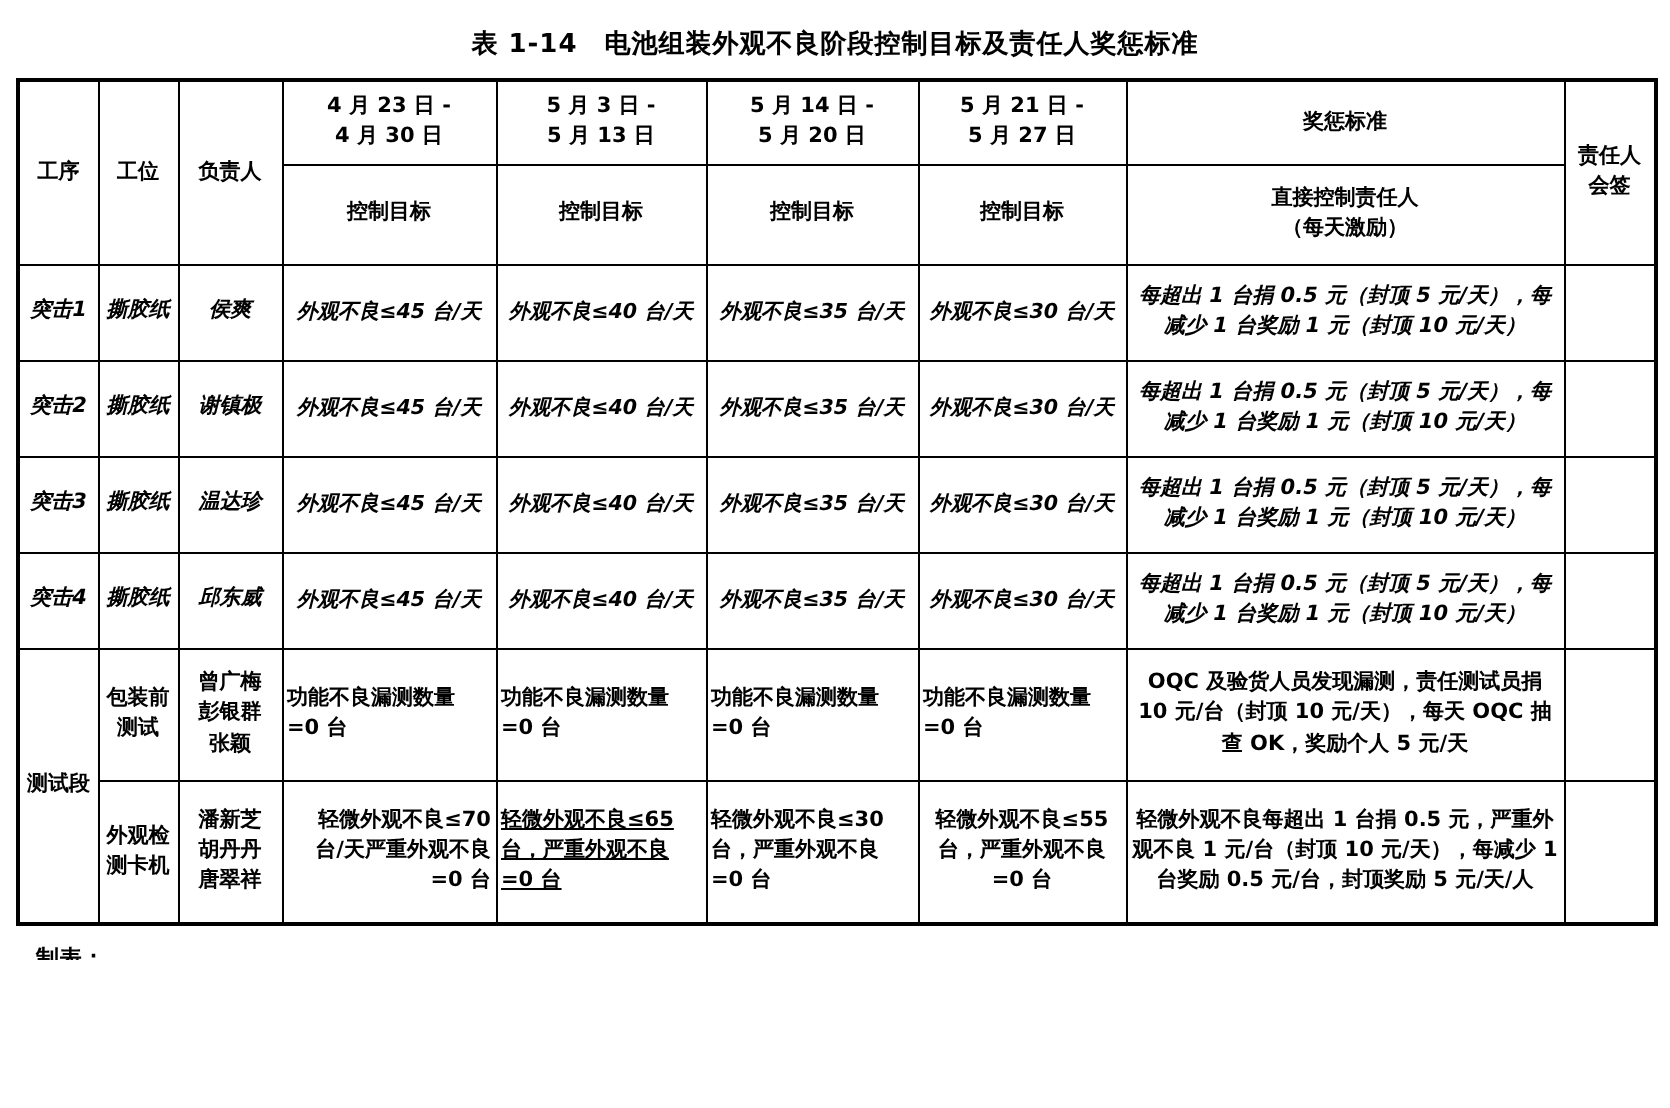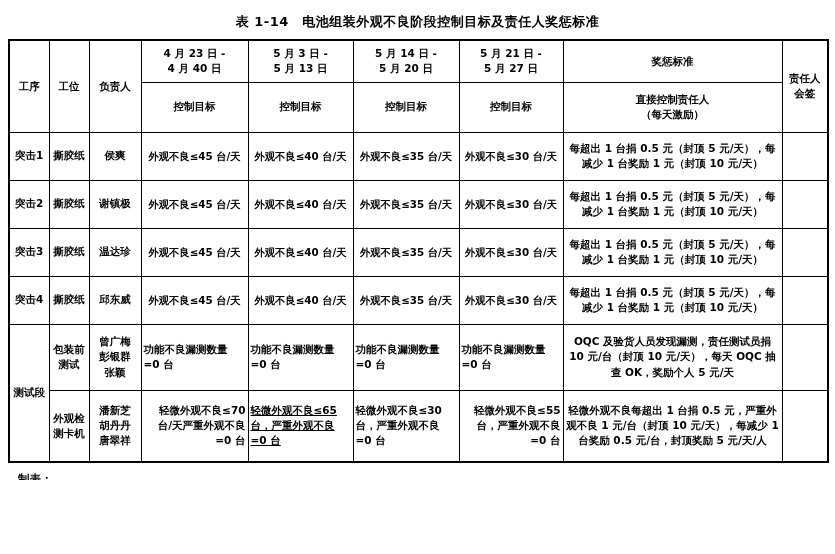--- a/index.html
+++ b/index.html
@@ -44,21 +44,21 @@
     text-align:left;
     padding:2px 6px;
     line-height:1.6;
     font-size:10.5px;
   }
   td.owner-cell { line-height:1.5;margin-left:40px; }
   .owner-line { display:block; }
 
   tr.hdr-1 { height:42px; }
   tr.hdr-2 { height:50px; }
-  tr.body-row { height:48px; }
+  tr.body-row { height:48px;font-style:italic; }
   tr.test-row-1 { height:66px; }
   tr.test-row-2 { height:72px; }
 
   .sig-row {
     position:relative;
     margin:9px 0 0 18px;
     font-weight:bold;
     font-size:11.5px;
     height:16px;
   }
@@ -92,21 +92,21 @@
         <col style="width:46px">
     </colgroup>
 
     <tbody>
         <tr class="hdr-1">
       <td rowspan="2">工序</td>
       <td rowspan="2">工位</td>
       <td rowspan="2">负责人</td>
       <td class="period-cell">
         <div>4 月 23 日 -</div>
-        <div>4 月 40 日</div>
+        <div>4 月 30 日</div>
       </td>
       <td class="period-cell">
         <div>5 月 3 日 -</div>
         <div>5 月 13 日</div>
       </td>
       <td class="period-cell">
         <div>5 月 14 日 -</div>
         <div>5 月 20 日</div>
       </td>
       <td class="period-cell">
@@ -205,21 +205,21 @@
     <tr class="test-row-2">
       <td>外观检测卡机</td>
       <td class="owner-cell">
         <span class="owner-line">潘新芝</span>
         <span class="owner-line">胡丹丹</span>
         <span class="owner-line">唐翠祥</span>
       </td>
       <td class="target-cell reward-cell" style="text-align:right;">轻微外观不良≤70 台/天严重外观不良 =0 台</td>
       <td class="target-cell reward-cell" style="text-align:left;text-decoration:underline;">轻微外观不良≤65 台，严重外观不良 =0 台</td>
       <td class="target-cell reward-cell" style="text-align:left;">轻微外观不良≤30 台，严重外观不良 =0 台</td>
-      <td class="target-cell reward-cell" style="text-align:right;">轻微外观不良≤55 台，严重外观不良 =0 台</td>
+      <td class="target-cell reward-cell" style="text-align:center;">轻微外观不良≤55 台，严重外观不良 =0 台</td>
       <td class="reward-cell">轻微外观不良每超出 1 台捐 0.5 元，严重外观不良 1 元/台（封顶 10 元/天），每减少 1 台奖励 0.5 元/台，封顶奖励 5 元/天/人</td>
       <td></td>
     </tr>
   </tbody>
     </table>
 
   <div class="sig-row">
     <span>制表：</span>
     <span class="sig-approve">核准：</span>
   </div>

